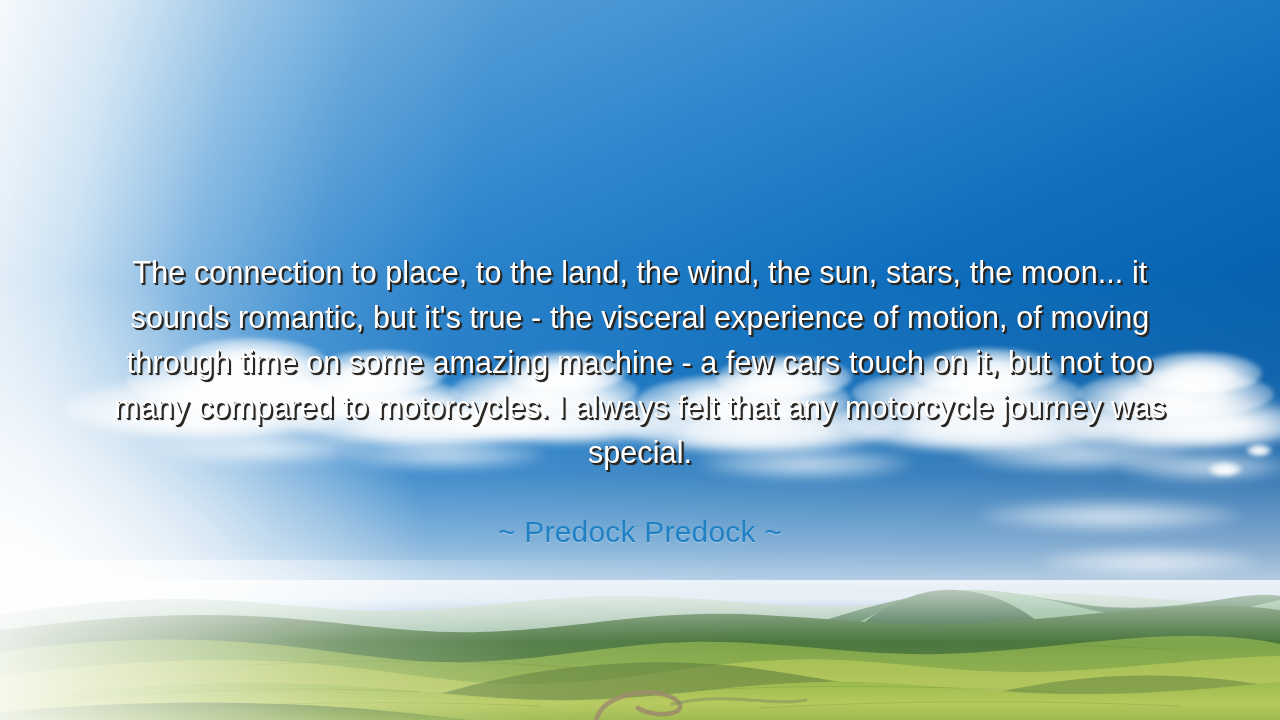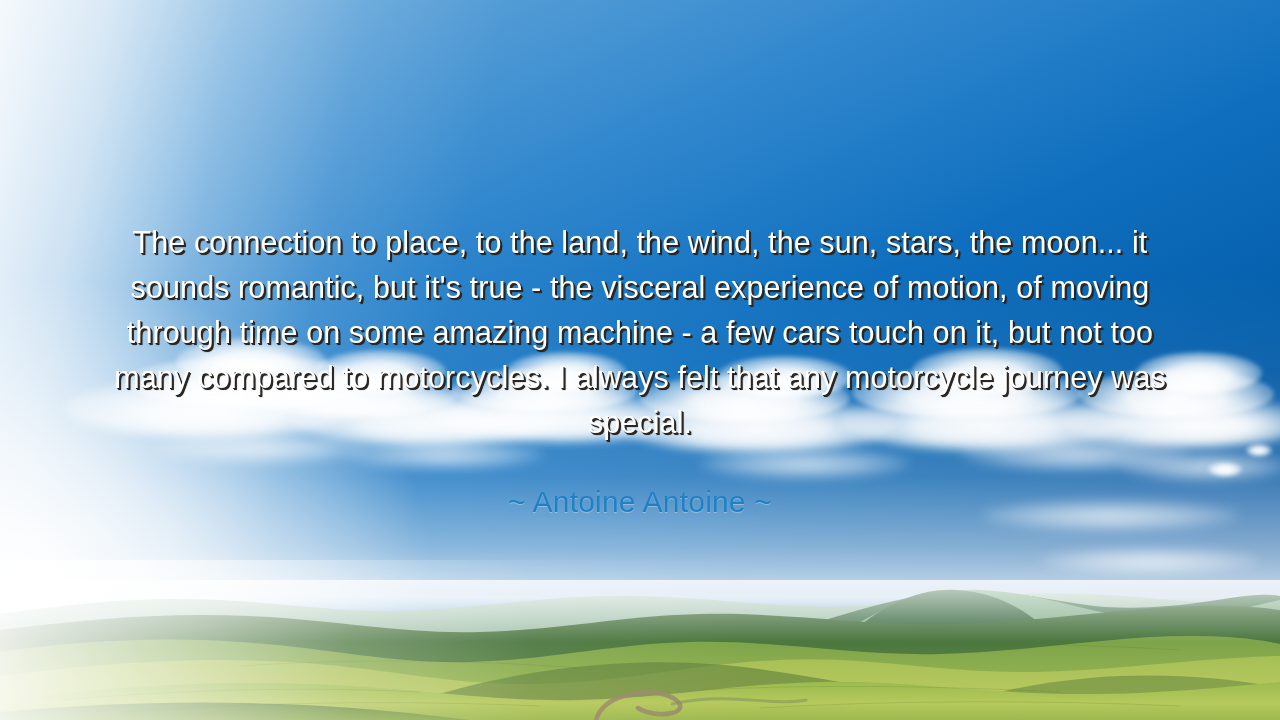--- a/index.html
+++ b/index.html
@@ -91,21 +91,21 @@
     filter: blur(6px);
   }
 
   
   .land { position: absolute; left: 0; top: 0; width: 1280px; height: 720px; }
 
   
   .quote-block {
     position: absolute;
     left: 50%;
-    top: 220px;
+    top: 250px;
     transform: translateX(-50%);
     width: 1060px;
     text-align: center;
   }
 
   .quote-text {
     margin: 0;
     font-size: 30.5px;
     line-height: 45px;
     color: #ffffff;
@@ -263,16 +263,16 @@
       <path d="M880,648 C980,642 1080,644 1180,650"></path>
     </g>
 
     <rect x="0" y="580" width="1280" height="62" fill="url(#gHorizonBlend)"></rect>
 
     <rect x="0" y="560" width="760" height="160" fill="url(#gLeftFade)"></rect>
   </svg>
 
   <div class="quote-block">
     <p class="quote-text">The connection to place, to the land, the wind, the sun, stars, the moon... it sounds romantic, but it's true - the visceral experience of motion, of moving through time on some amazing machine - a few cars touch on it, but not too many compared to motorcycles. I always felt that any motorcycle journey was special.</p>
-    <p class="attribution">~ Antoine Antoine ~</p>
+    <p class="attribution">~ Predock Predock ~</p>
   </div>
 
 </div>
 
 </body></html>

